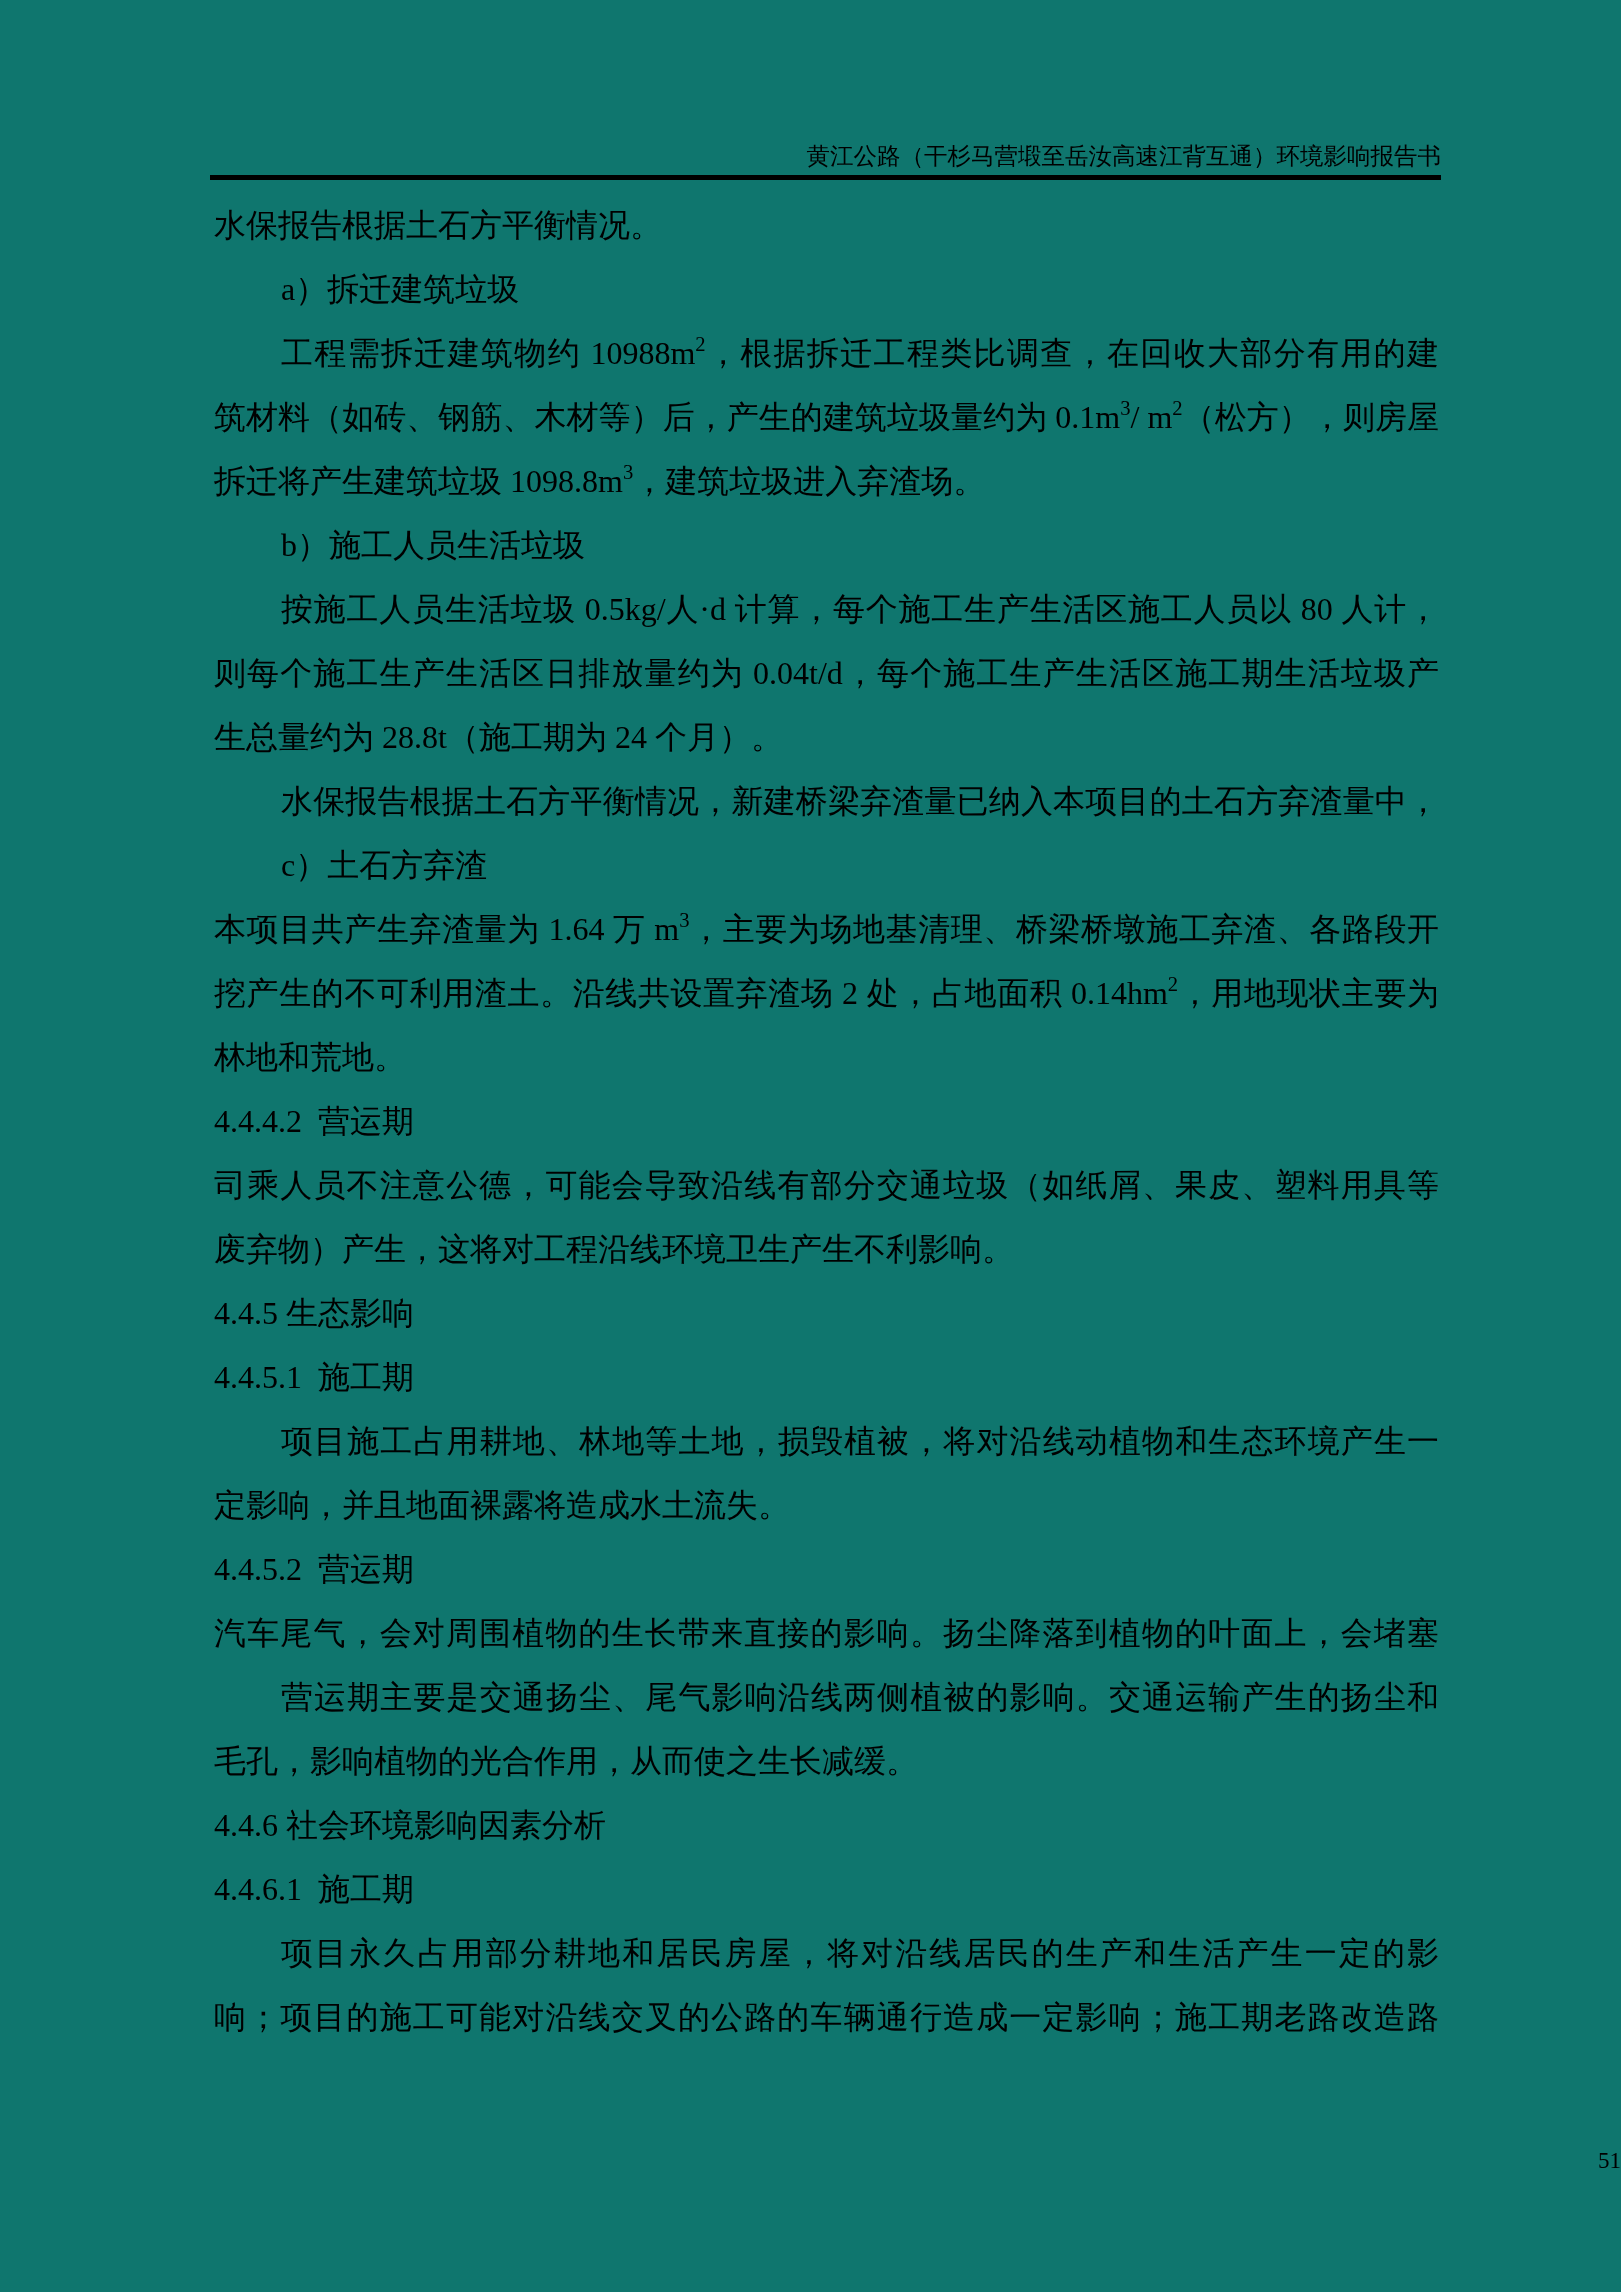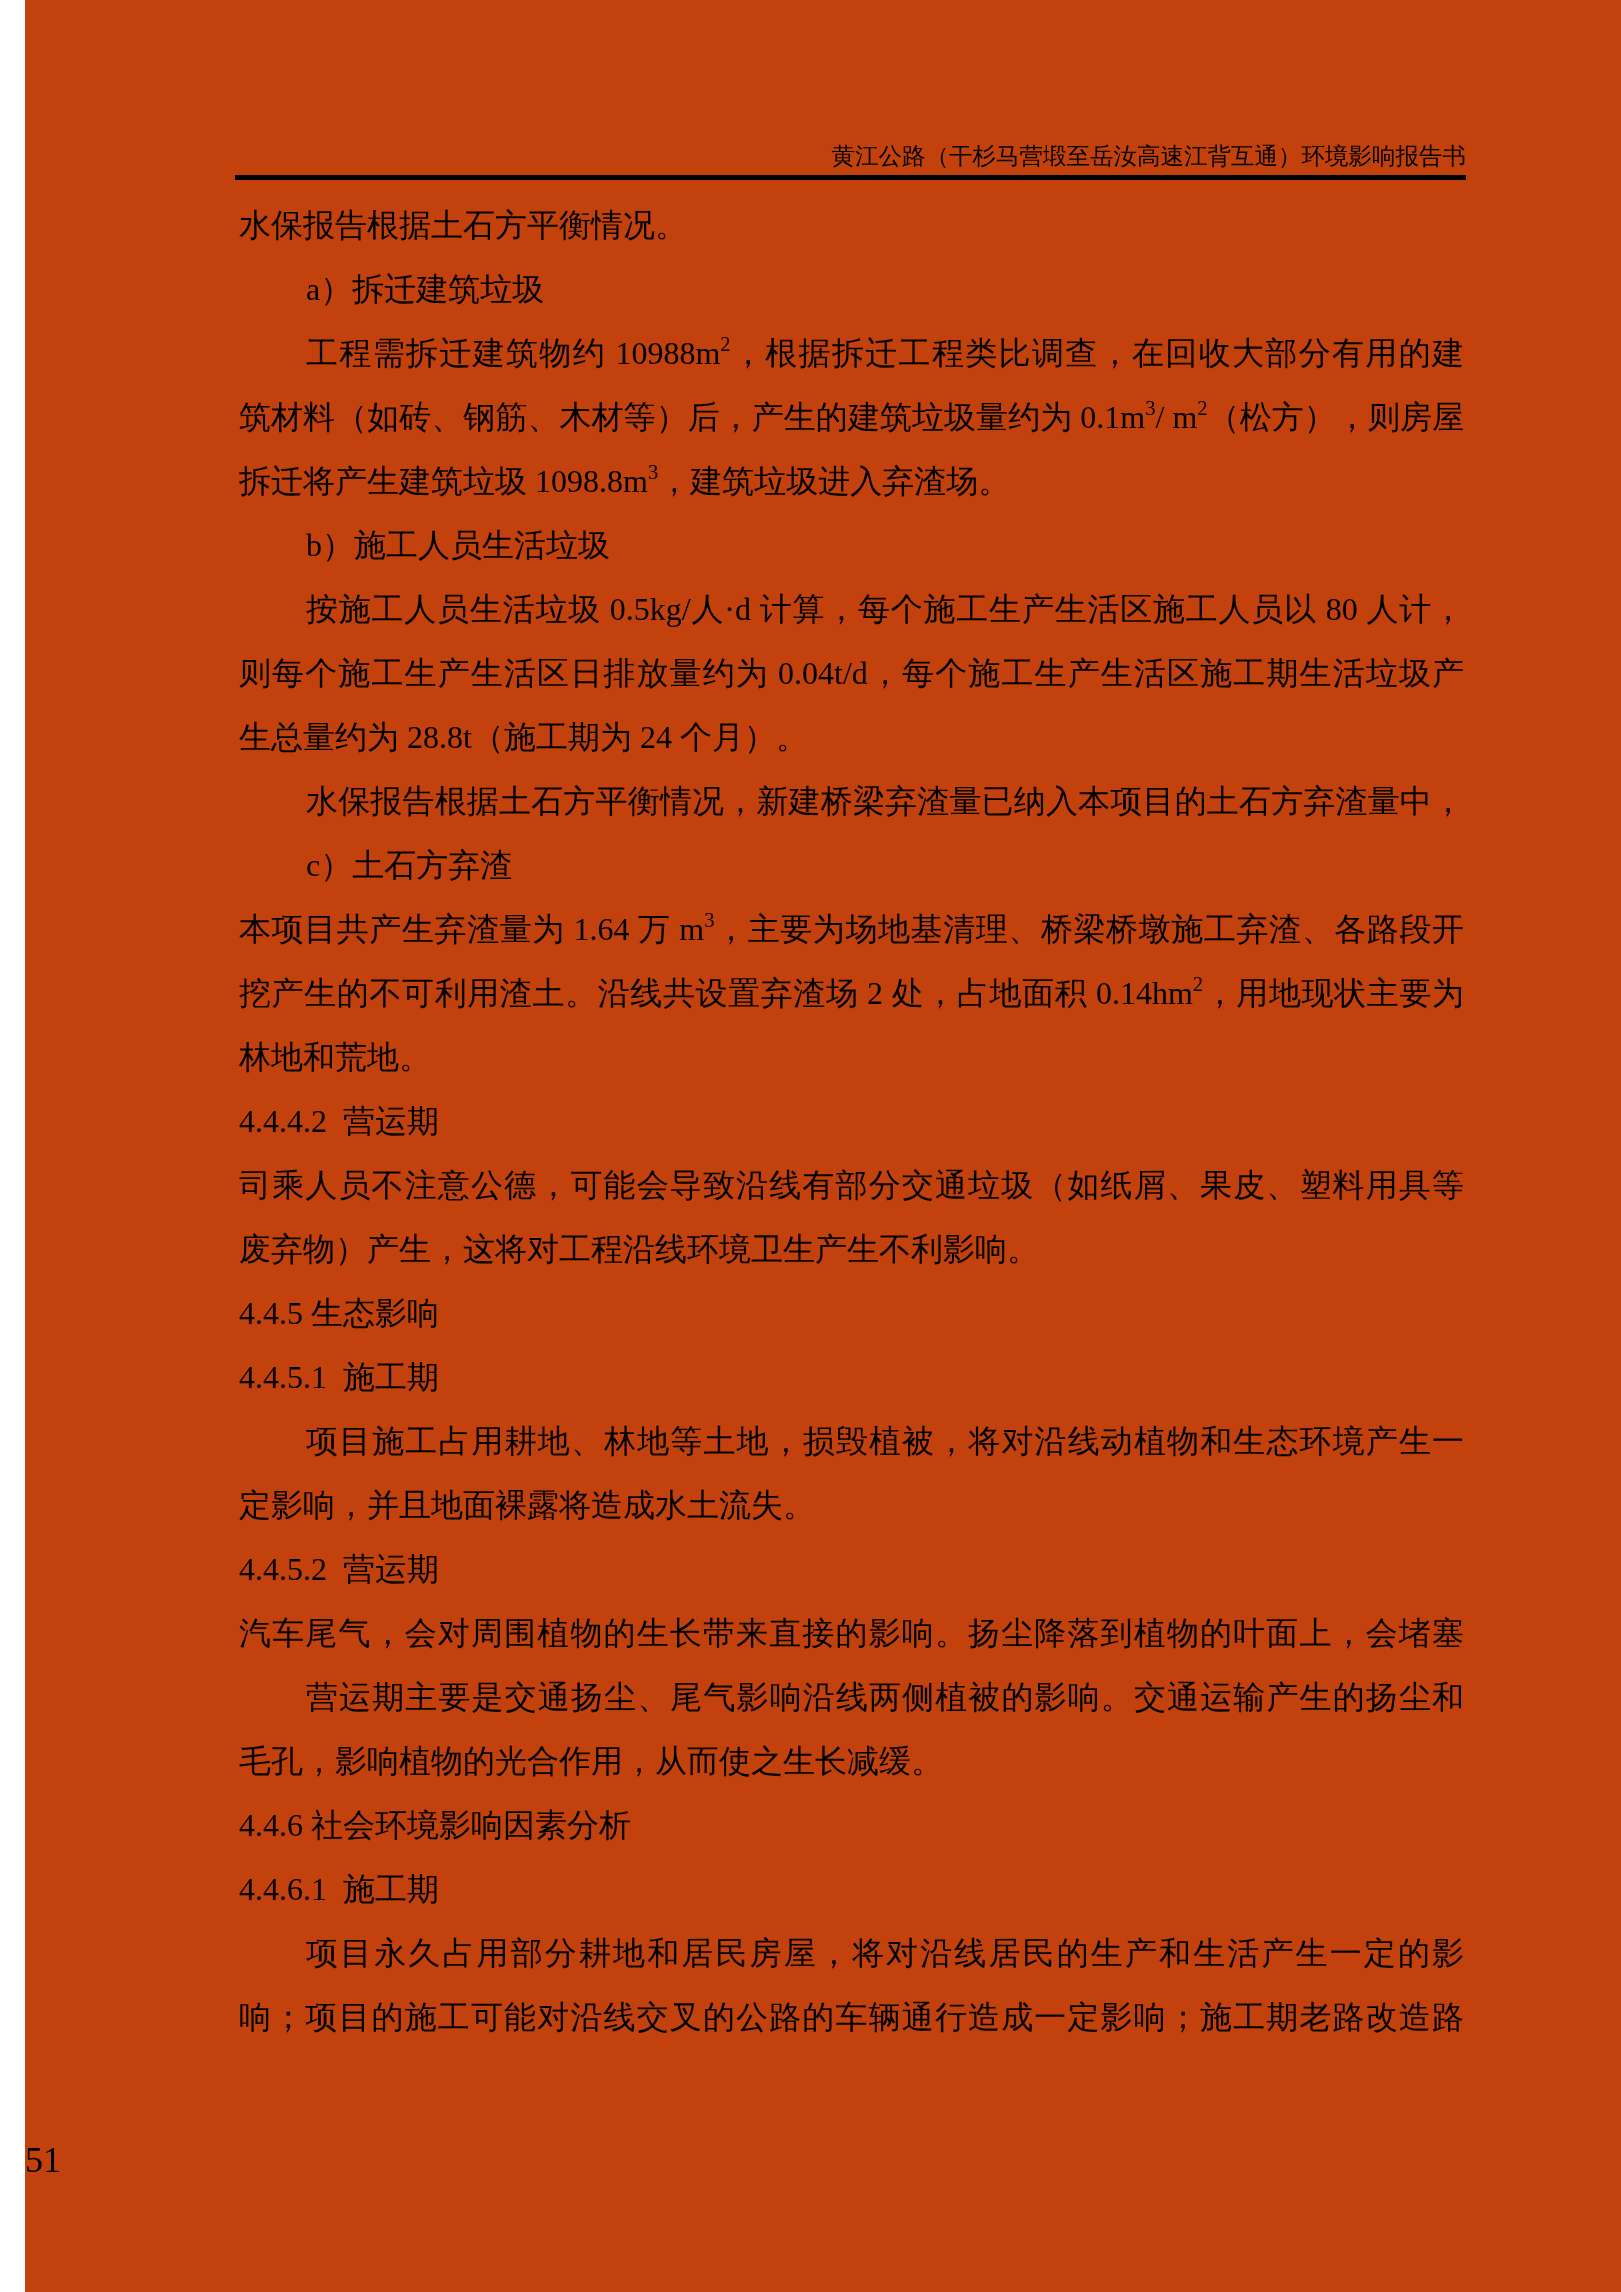--- a/index.html
+++ b/index.html
@@ -11,22 +11,21 @@
     width: 1621px;
     height: 2293px;
     position: relative;
     font-family: "Liberation Serif", "DejaVu Serif", serif;
     color: #000000;
     overflow: hidden;
   }
   .page {
     position: absolute;
     inset: 0;
-    background: #c2410c;
-    margin-left: 25px;
+    background: #0f766e;
   }
   .header-title {
     position: absolute;
     top: 143px;
     left: 210px;
     width: 1231px;
     text-align: right;
     font-size: 23.5px;
     line-height: 27.4px;
     white-space: nowrap;
@@ -63,22 +62,22 @@
   .line sup {
     font-size: 20.6px;
     line-height: 0;
     vertical-align: 12.7px;
   }
   .page-number {
     position: absolute;
     top: 2141px;
     left: 0;
     width: 100%;
-    text-align: left;
-    font-size: 36px;
+    text-align: right;
+    font-size: 23px;
     line-height: 39px;
   }
 </style>
 </head>
 <body>
 
 <div class="page">
 
   <div class="header-title">黄江公路（干杉马营塅至岳汝高速江背互通）环境影响报告书</div>
 

